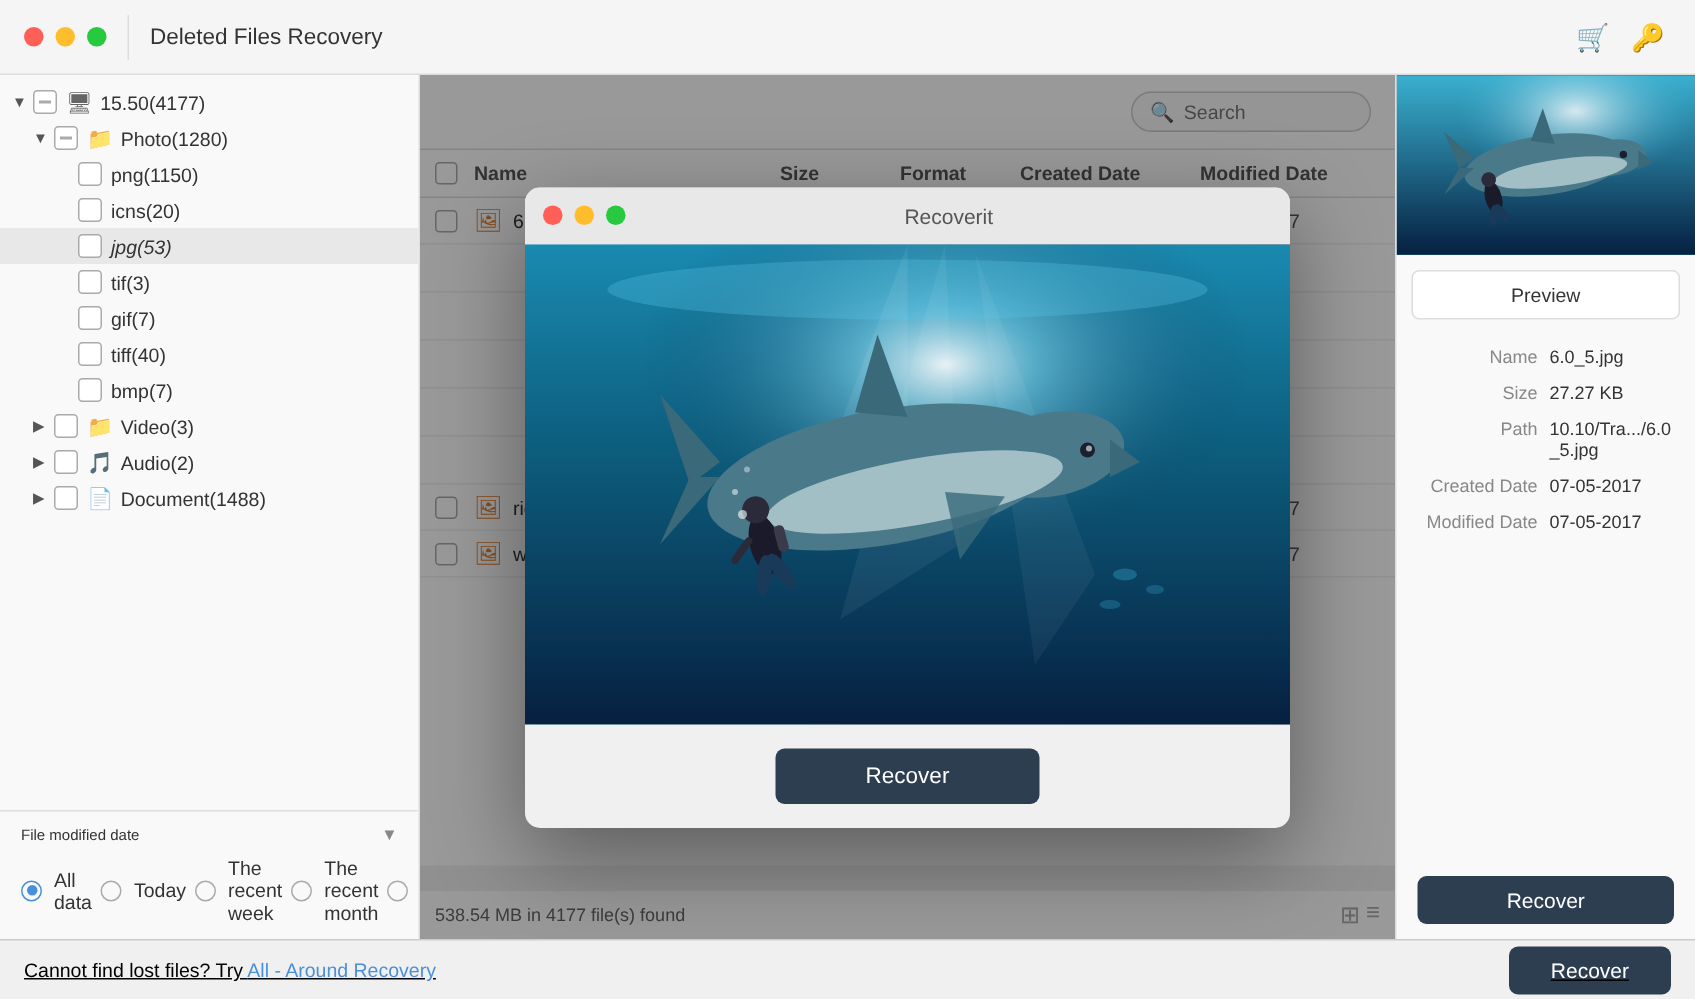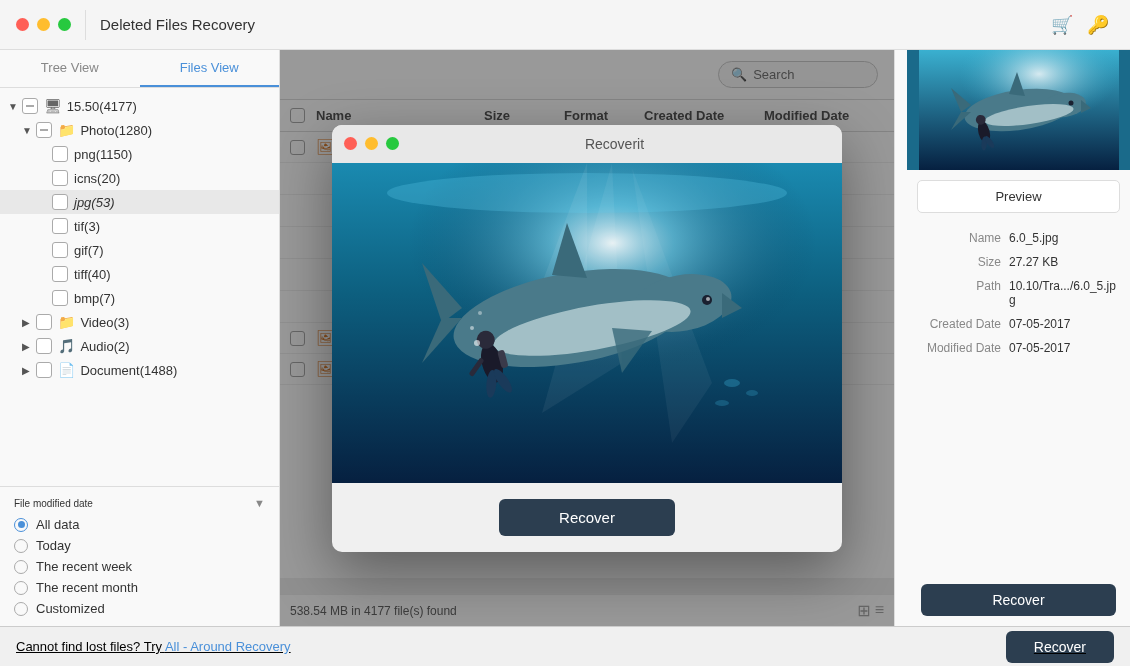--- a/index.html
+++ b/index.html
@@ -59,21 +59,21 @@
     .tree-icon { margin-right: 5px; font-size: 14px; color: #666; }
     .tree-label { font-size: 13px; color: #333; }
     .indent1 { padding-left: 22px; }
     .indent2 { padding-left: 38px; }
 
     
     .filter-section { border-top: 1px solid #ddd; padding: 10px 14px; }
     .filter-title-row { display: flex; align-items: center; justify-content: space-between; margin-bottom: 8px; cursor: pointer; }
     .filter-title { font-size: 10px; color: #333; font-weight: 500; }
     .filter-arrow { font-size: 11px; color: #888; }
-    .filter-options { display: flex; flex-direction: column; gap: 6px; }
+    .filter-options { display: flex; flex-direction: row; gap: 6px; }
     .filter-option { display: flex; align-items: center; gap: 8px; font-size: 13px; color: #333; cursor: pointer; }
     .radio-btn { width: 14px; height: 14px; border-radius: 50%; border: 1.5px solid #aaa; flex-shrink: 0; display: flex; align-items: center; justify-content: center; }
     .radio-btn.selected { border-color: #4a90d9; }
     .radio-inner { width: 7px; height: 7px; border-radius: 50%; background: #4a90d9; }
 
     
     .content-area { flex: 1; display: flex; flex-direction: column; overflow: hidden; position: relative; }
     .content-toolbar {
       height: 50px;
       background: white;
@@ -110,27 +110,26 @@
     .row-size { width: 80px; font-size: 13px; color: #555; }
     .row-format { width: 80px; font-size: 13px; color: #555; }
     .row-created { width: 120px; font-size: 13px; color: #555; }
     .row-modified { width: 120px; font-size: 13px; color: #555; }
     .status-bar-files { padding: 6px 10px; font-size: 12px; color: #666; background: white; border-top: 1px solid #eee; display: flex; justify-content: space-between; align-items: center; margin-top: 16px; }
     .view-icons { display: flex; gap: 4px; }
     .view-icon-btn { font-size: 16px; color: #aaa; cursor: pointer; }
 
     
     .right-panel {
-      width: 236px;
+      width: 200px;
       background: #f9f9f9;
       border-left: 1px solid #ddd;
       display: flex;
       flex-direction: column;
       overflow: hidden;
-      padding-left: 12px;
     }
     .preview-image-area {
       height: 120px;
       background: #1a6a8a;
       display: flex;
       align-items: center;
       justify-content: center;
       position: relative;
       overflow: hidden;
     }
@@ -244,28 +243,20 @@
   <div class="titlebar-icons">
     <span class="titlebar-icon">🛒</span>
     <span class="titlebar-icon-blue">🔑</span>
   </div>
 </div>
 
 <div class="main-layout">
 
   <div class="sidebar">
 
-    <div class="sidebar-tabs">
-      <div class="sidebar-tab">
-        <span>Tree View</span>
-      </div>
-      <div class="sidebar-tab active">
-        <span>Files View</span>
-      </div>
-    </div>
 
     <div class="sidebar-tree">
 
       <div class="tree-item">
         <span class="tree-arrow">▼</span>
         <div class="tree-checkbox indeterminate">
             <div class="tree-checkbox-inner"></div>
           </div>
         <span class="tree-icon">🖥</span>
         <span class="tree-label">15.50(4177)</span>

